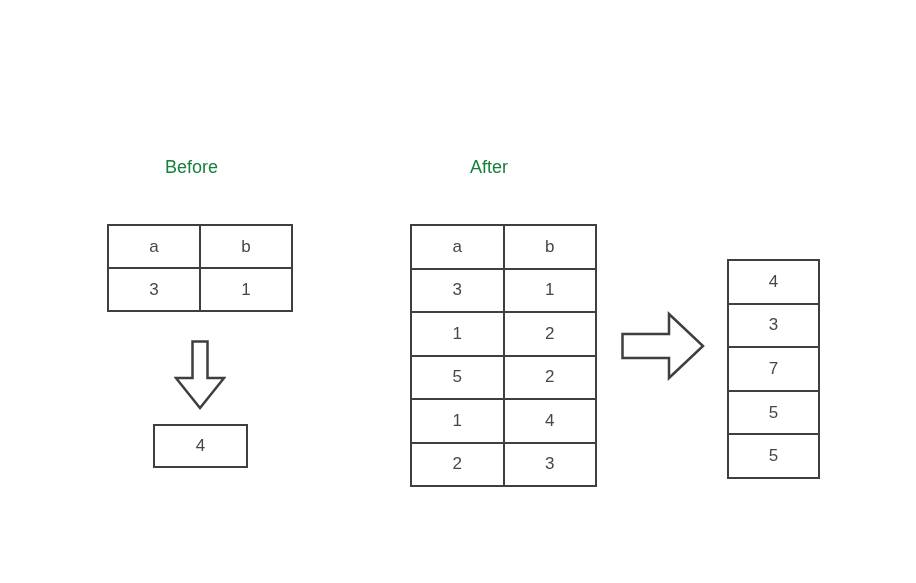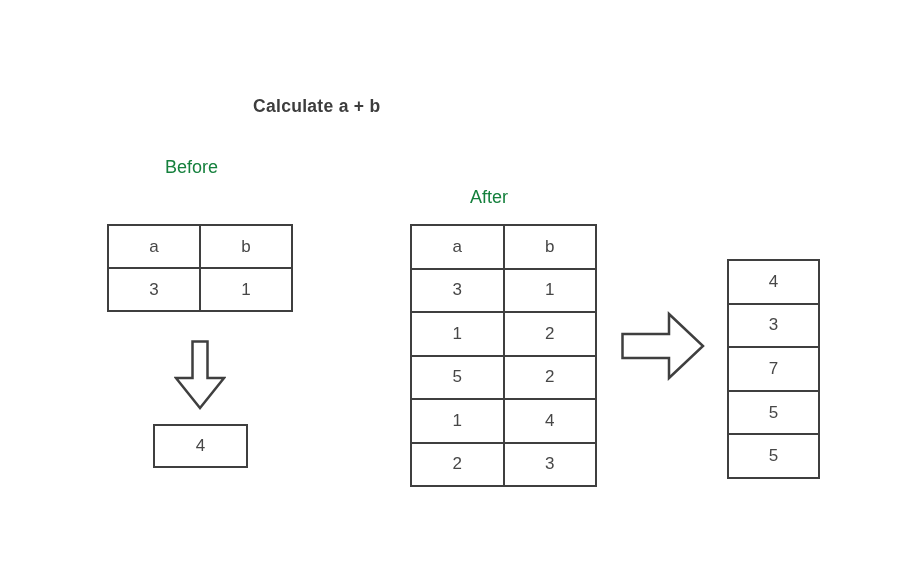--- a/index.html
+++ b/index.html
@@ -20,21 +20,21 @@
     font-weight: bold;
     color: #3d3d3d;
     letter-spacing: 0.3px;
   }
   .section-label {
     position: absolute;
     font-size: 18px;
     color: #15803d;
   }
   .before-label { left: 165px; top: 157px; }
-  .after-label  { left: 470px; top: 157px; margin-top: 30px; }
+  .after-label  { left: 470px; top: 157px; }
 
   table.grid {
     position: absolute;
     border-collapse: collapse;
     table-layout: fixed;
   }
   table.grid td {
     border: 2px solid #3f3f3f;
     text-align: center;
     vertical-align: middle;
@@ -77,21 +77,20 @@
     font-size: 17px;
     margin-top: -2px;
   }
   .stack-cell:first-child { margin-top: 0; }
 </style>
 </head>
 <body>
 
 <div class="canvas">
 
-  <div class="title">Calculate a + b</div>
 
   <div class="section-label before-label">Before</div>
   <div class="section-label after-label">After</div>
 
   <table class="grid before-table">
     <tbody>
         <tr>
       <td>a</td>
       <td>b</td>
     </tr>

